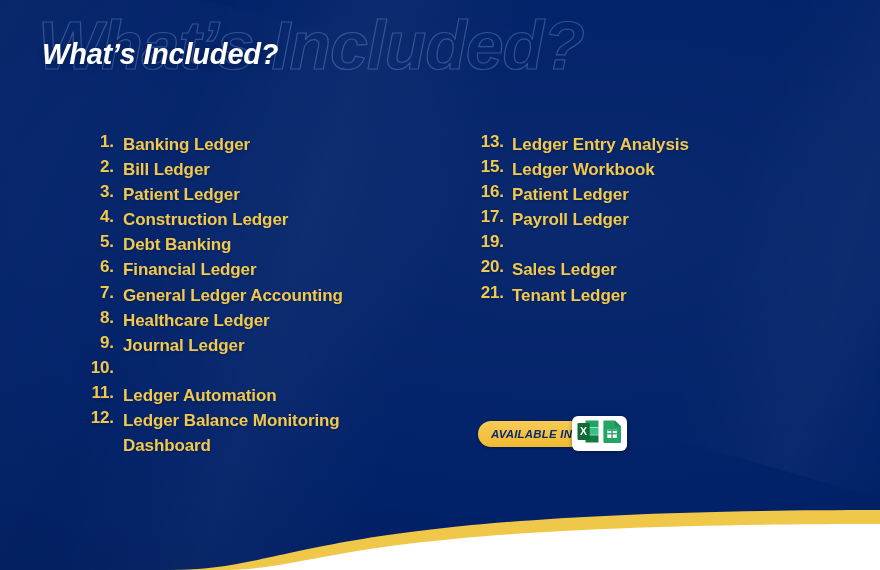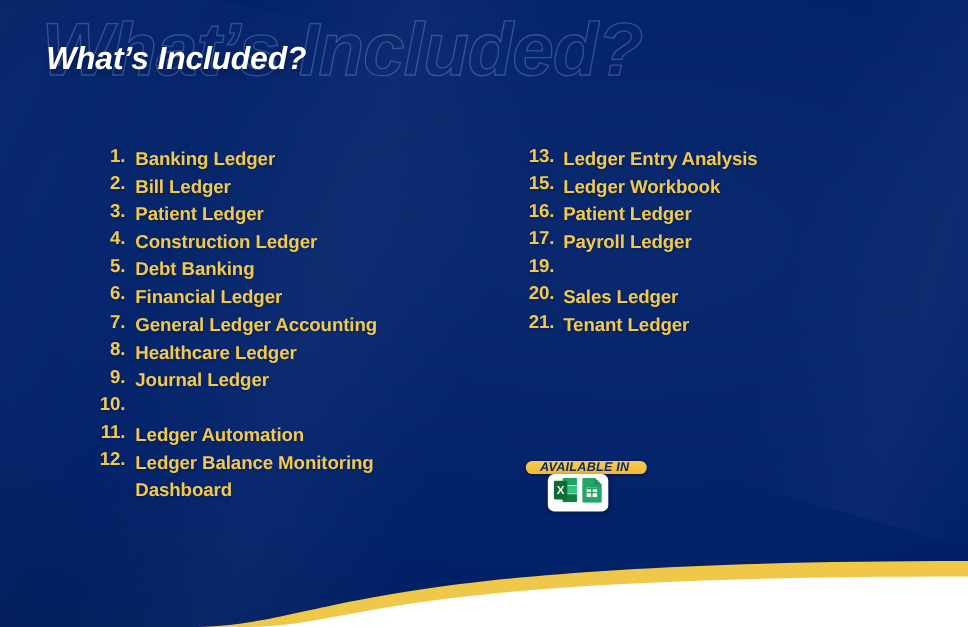--- a/index.html
+++ b/index.html
@@ -115,21 +115,20 @@
   }
 
   
   .badge {
     position: absolute;
     left: 478px;
     top: 419px;
     height: 29px;
     display: flex;
     align-items: center;
-    flex-direction: column;
   }
   .badge-pill {
     height: 26px;
     background: linear-gradient(180deg, #F8CB55 0%, #F1B932 100%);
     border-radius: 13px;
     display: flex;
     align-items: center;
     padding: 0 16px 0 13px;
     margin-right: -16px;
     box-shadow: 0 1px 3px rgba(0,0,0,0.35);

